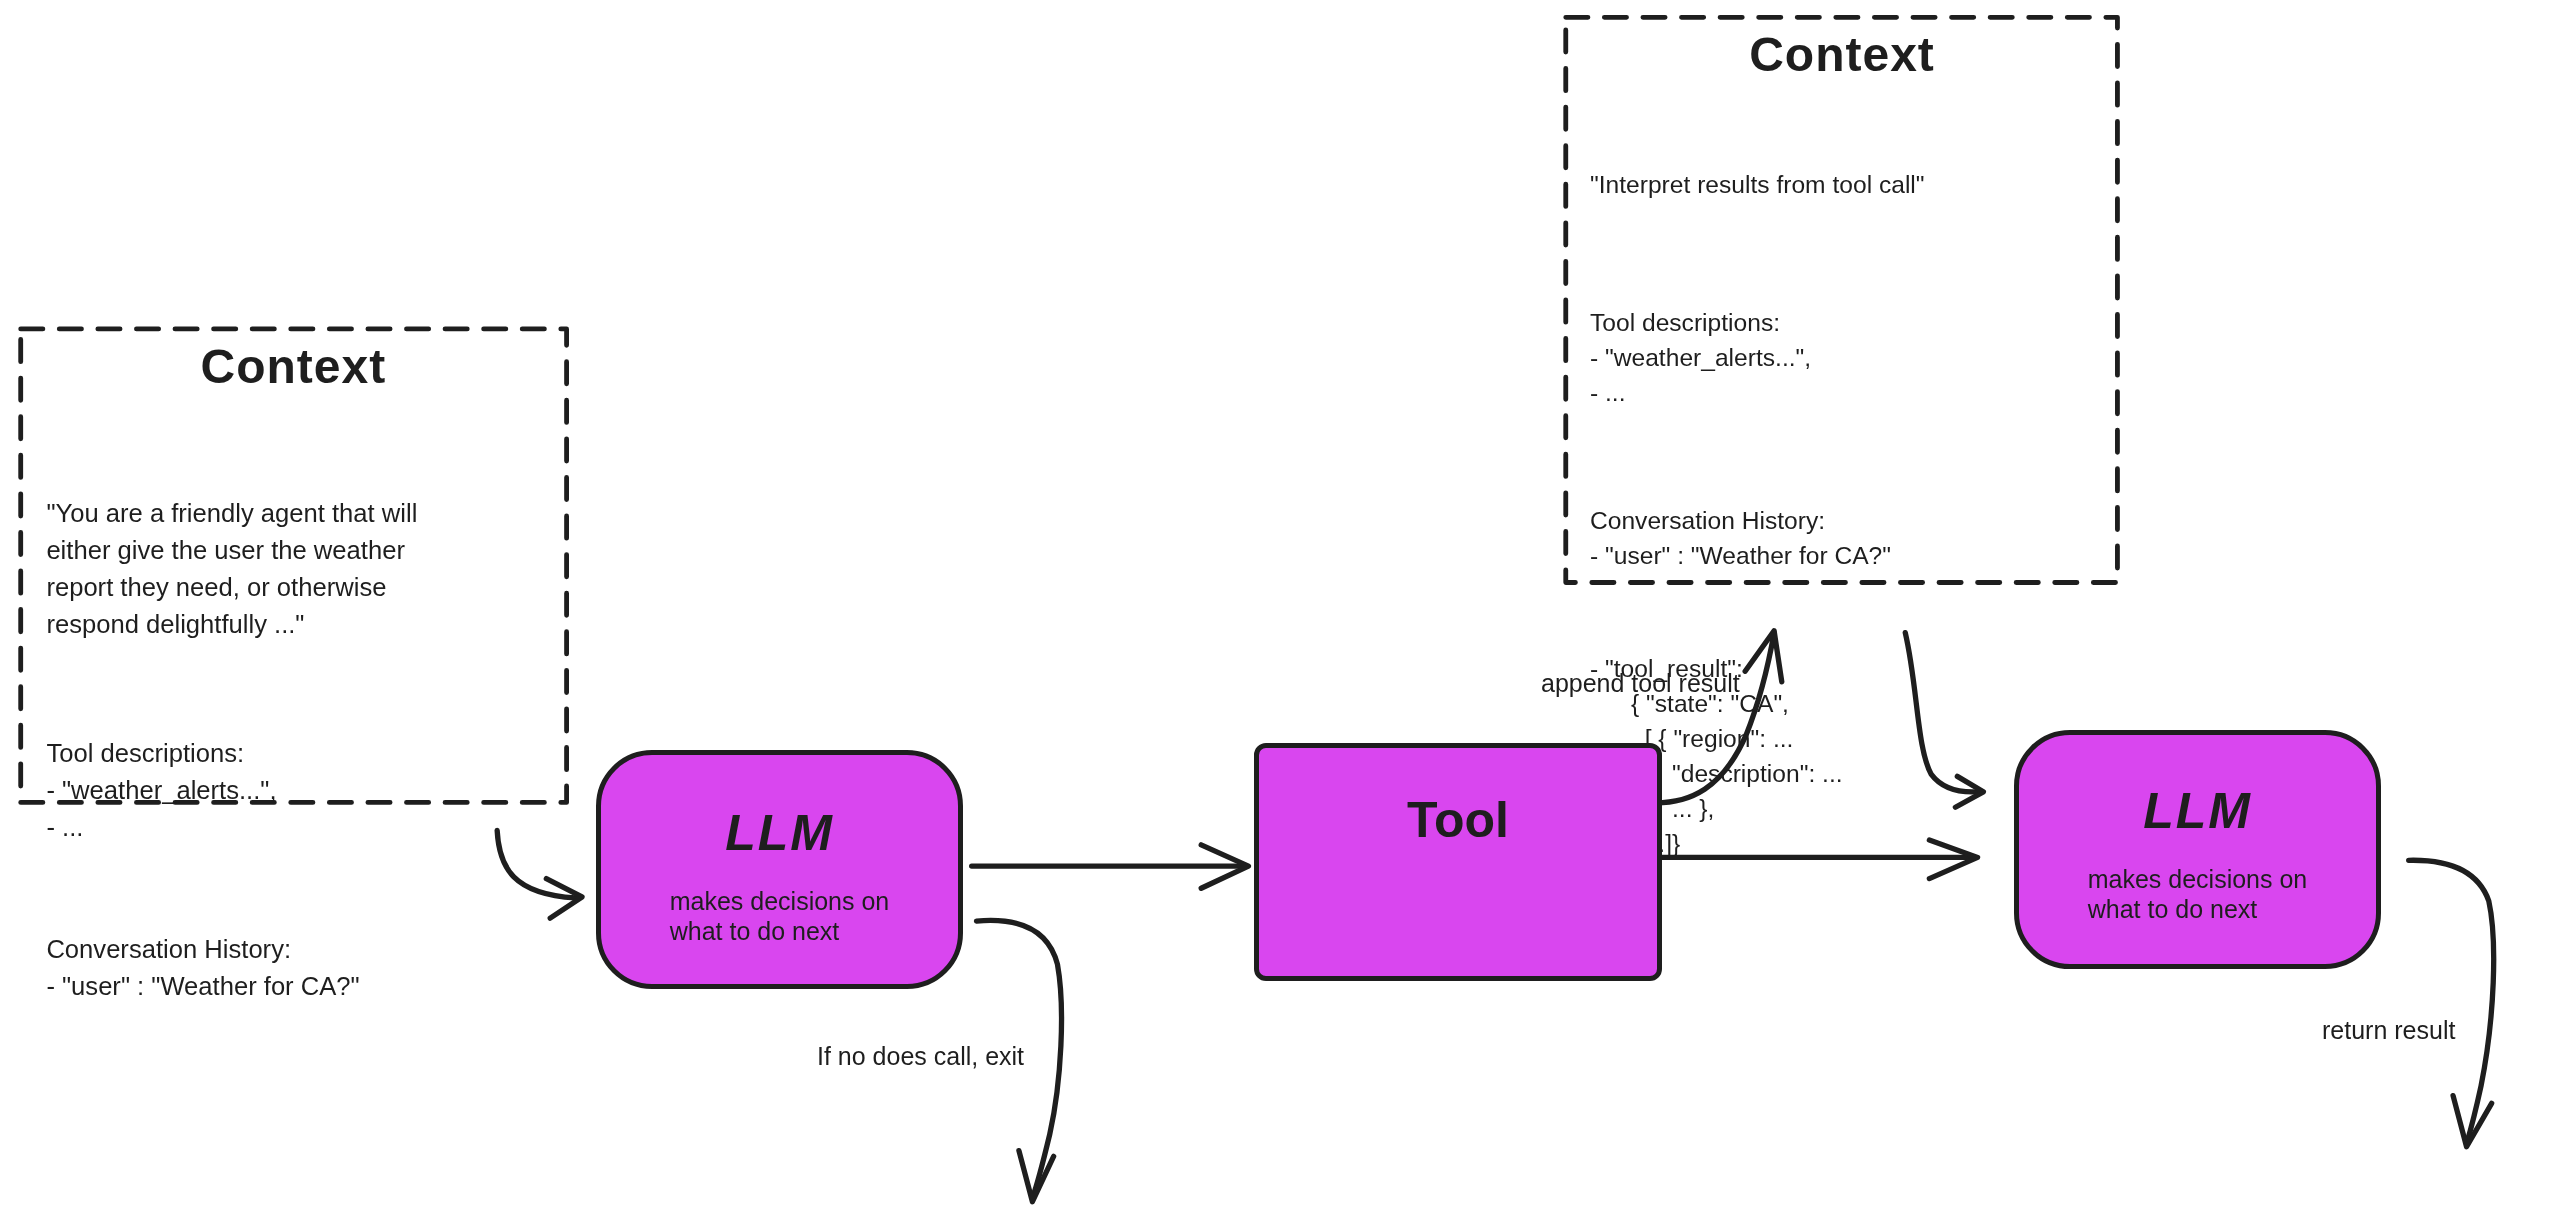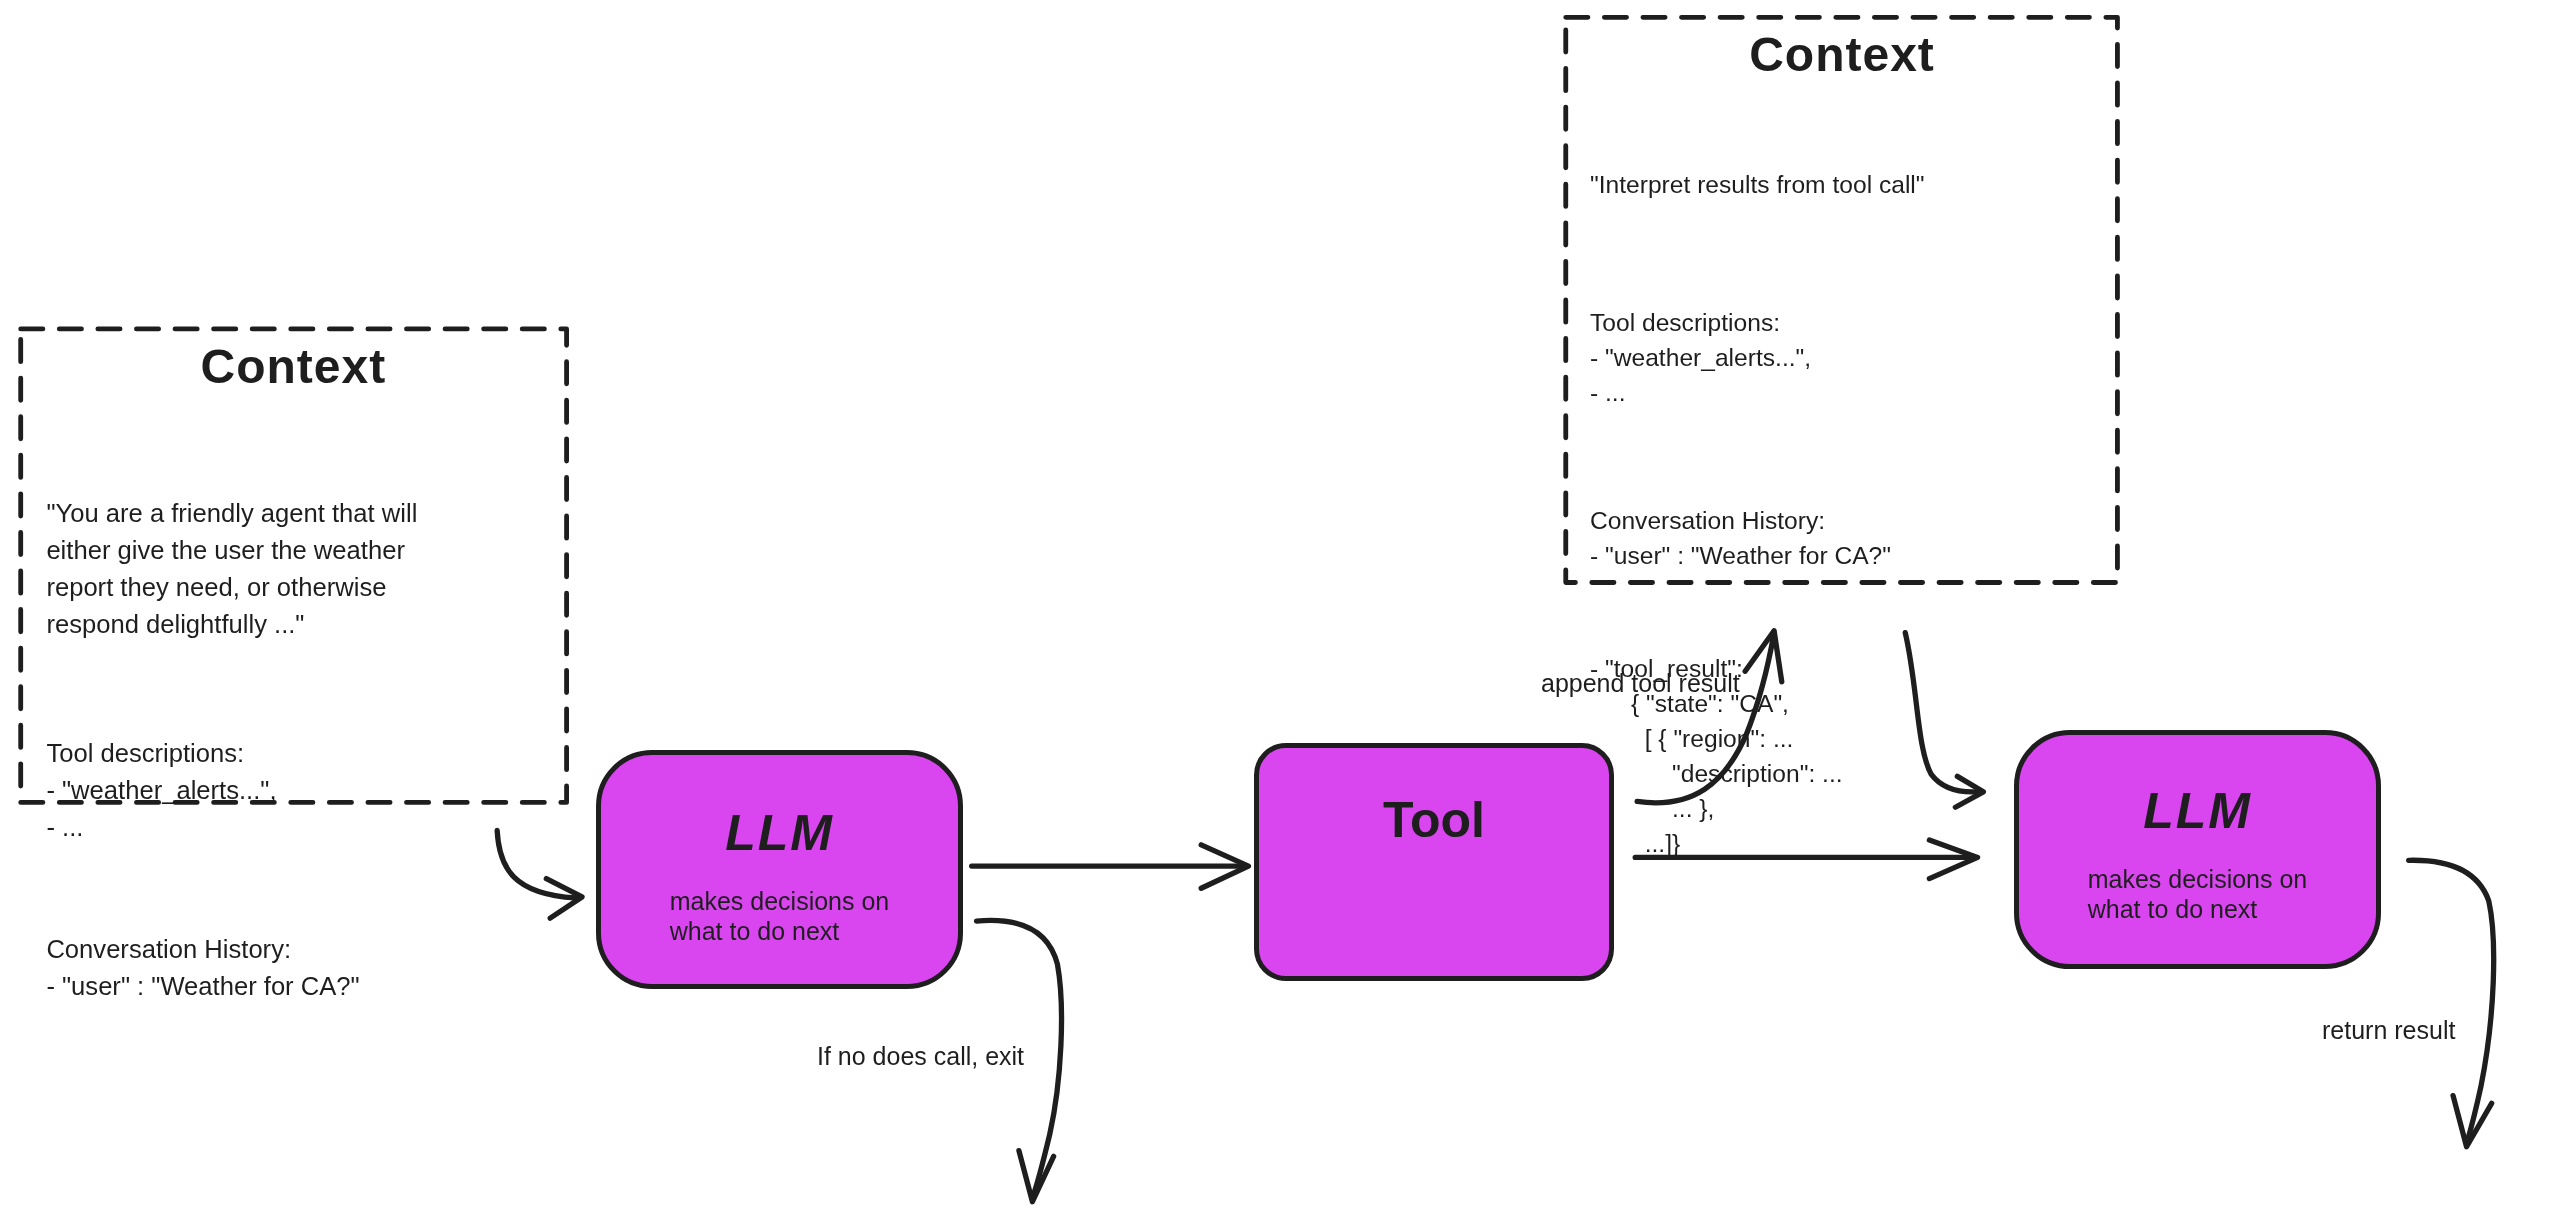--- a/index.html
+++ b/index.html
@@ -28,21 +28,21 @@
   .ctx-top .ctx-body{padding:15.4px 17.4px 0 27px;font-size:24.6px;line-height:35px;}
   .ctx-top .p1{margin-bottom:33px;}
   .ctx-top .p2{margin-bottom:23px;}
   .ctx-top .p3{margin-bottom:7.7px;}
 
   .node{
     position:absolute;box-sizing:border-box;background:#d946ef;
     border:5.8px solid #1e1e1e;display:flex;flex-direction:column;align-items:center;
   }
   .node-llm1{left:596px;top:750px;width:367px;height:239px;border-radius:56px;padding-top:50px;}
-  .node-tool{left:1254px;top:743px;width:360px;height:238px;border-radius:32px;padding-top:44px;}
+  .node-tool{left:1254px;top:743px;width:408px;height:238px;border-radius:12px;padding-top:44px;}
   .node-llm2{left:2014px;top:730px;width:367px;height:239px;border-radius:56px;padding-top:48px;}
   .node-title{font-weight:700;font-size:50px;line-height:56px;margin-bottom:25px;}
   .node-title.italic{font-style:italic;letter-spacing:1.9px;}
   .node-desc{font-size:25px;line-height:30px;white-space:pre-wrap;text-align:left;}
 
   .edge-label{position:absolute;font-size:25px;line-height:29px;white-space:nowrap;}
   .lbl-append{left:1541px;top:669px;}
   .lbl-exit{left:817px;top:1042px;}
   .lbl-return{left:2322px;top:1016px;}
 </style>

